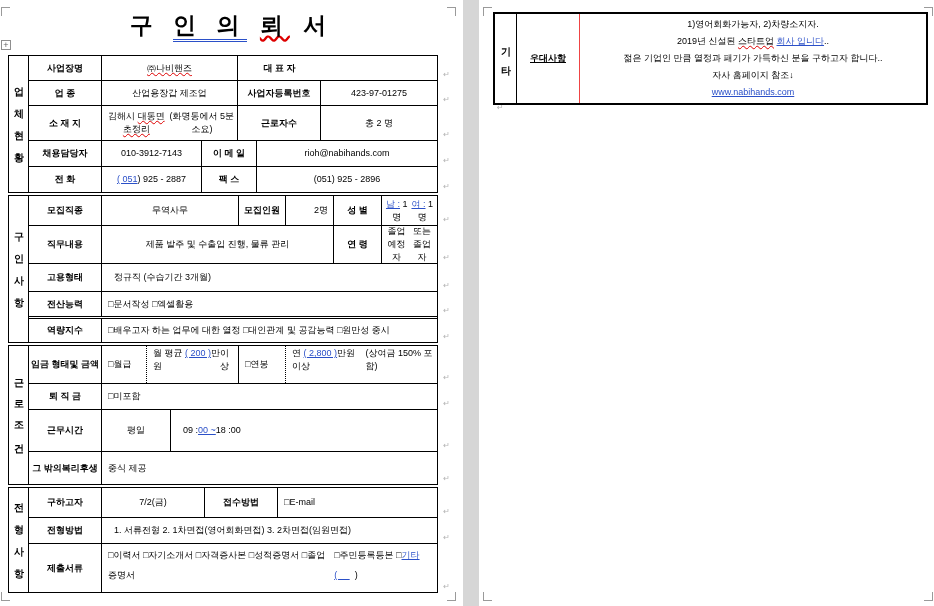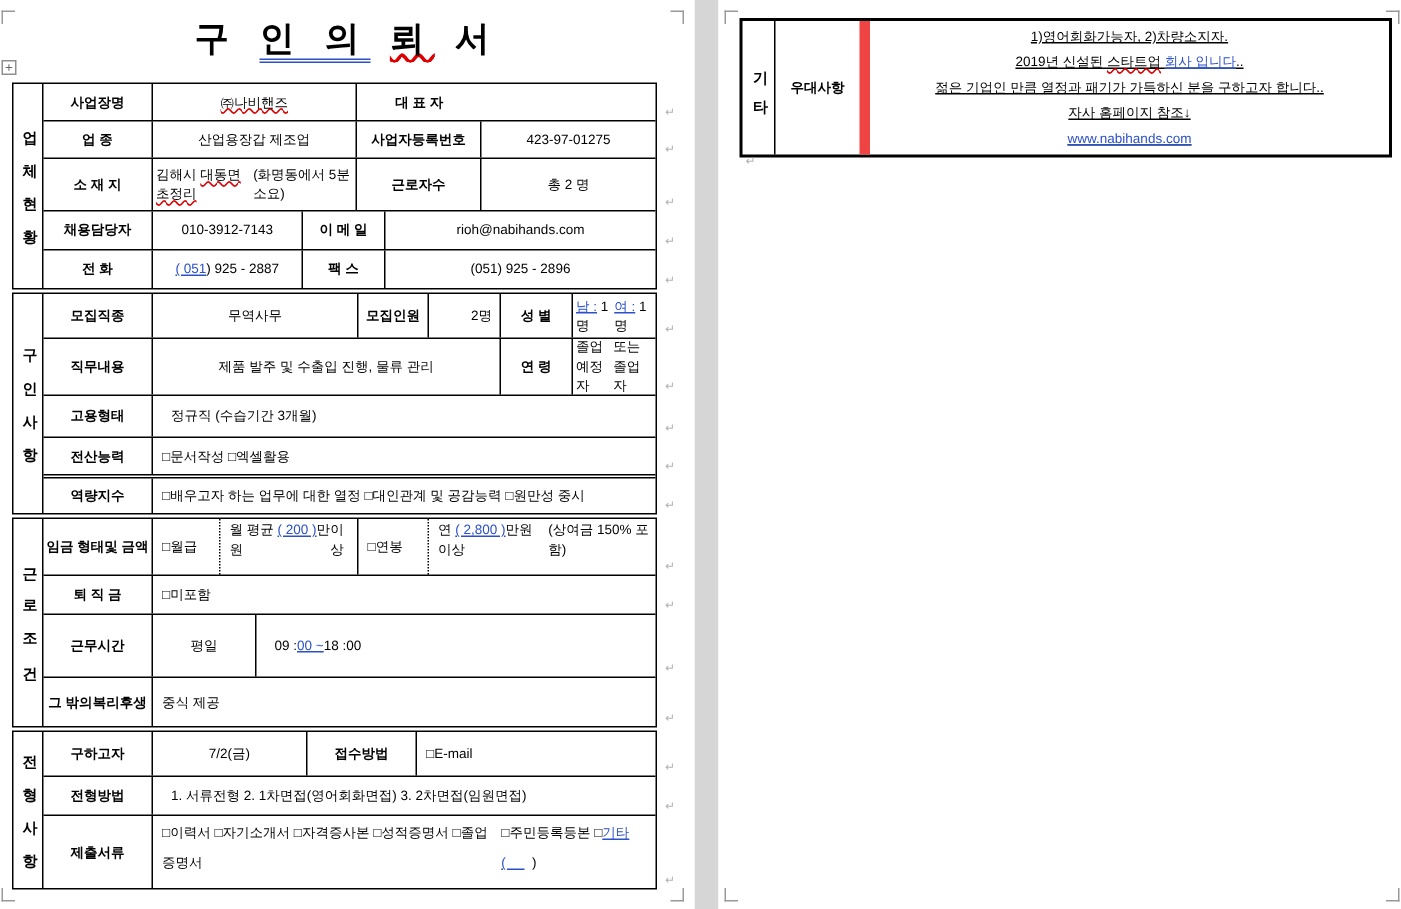--- a/index.html
+++ b/index.html
@@ -35,39 +35,39 @@
   .vcell{width:22px;border-right:1px solid #000;display:flex;align-items:center;justify-content:center;}
   .vtxt{writing-mode:vertical-lr;text-orientation:upright;letter-spacing:12px;
     font-weight:bold;font-size:10px;}
   .rows{flex:1;display:flex;flex-direction:column;}
   .r{display:flex;position:relative;}
   .r:not(:last-child){border-bottom:1px solid #000;}
   .r.nobb{border-bottom:none;}
   .r.dsep{border-top:3px double #000;}
   .r::after{content:"↵";position:absolute;right:-13px;bottom:1px;font-size:8px;color:#b3b3b3;}
   .c{border-right:1px solid #000;display:flex;align-items:center;justify-content:center;
-    padding:1px 2px;font-size:9px;line-height:13px;}
+    text-align:center;padding:1px 2px;font-size:9px;line-height:13px;}
   .c:last-child{border-right:none;}
   .c.dot{border-right-style:dotted;}
   .lab{font-weight:bold;}
   .col{}
   .tl{justify-content:flex-start;text-align:left;padding-left:6px;}
   .tl2{justify-content:flex-start;text-align:center;padding-left:12px;}
   .tr2{justify-content:flex-end;padding-right:5px;}
   .bu{color:#2b50c8;text-decoration:underline;text-decoration-color:#2b50c8;}
   .rw{text-decoration-line:underline;text-decoration-style:wavy;text-decoration-color:#dd0000;text-decoration-thickness:1px;}
   .link{color:#2b50c8;text-decoration:underline;cursor:pointer;}
 
   
   .p2tbl{position:absolute;left:14px;top:12px;width:435px;border:2px solid #000;display:flex;}
   .p2tbl .vcell{width:22px;}
   .p2tbl .vtxt{letter-spacing:9px;}
-  .p2lab{width:63px;border-right:7px solid #ef4444;display:flex;align-items:center;justify-content:center;
-    font-size:9px;font-weight:bold;}
-  .p2content{flex:1;display:flex;flex-direction:column;justify-content:center;padding:2px 0;text-decoration:underline;}
+  .p2lab{width:63px;border-right:1px solid #ef4444;display:flex;align-items:center;justify-content:center;
+    font-size:9px;font-weight:bold;text-decoration:underline;}
+  .p2content{flex:1;display:flex;flex-direction:column;justify-content:center;padding:2px 0;}
   .p2line{height:17px;line-height:17px;text-align:center;font-size:9px;}
   .pmark{position:absolute;font-size:8px;color:#b3b3b3;}
 </style>
 </head>
 <body>
 
 <div class="gap"></div>
 
 <div class="page" id="page1">
 

